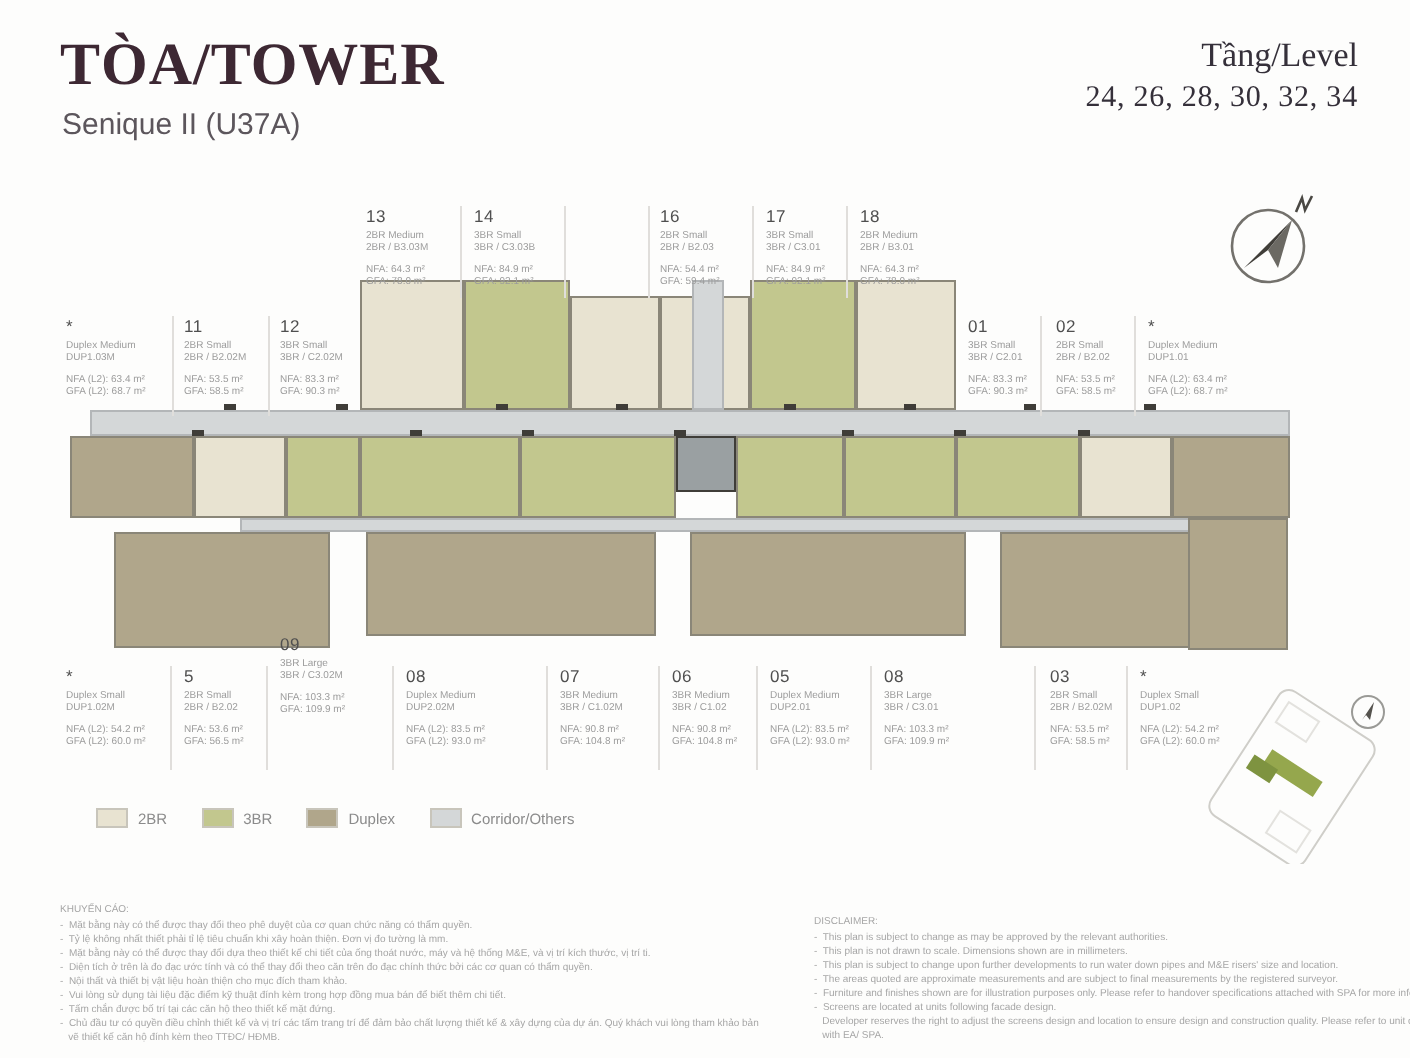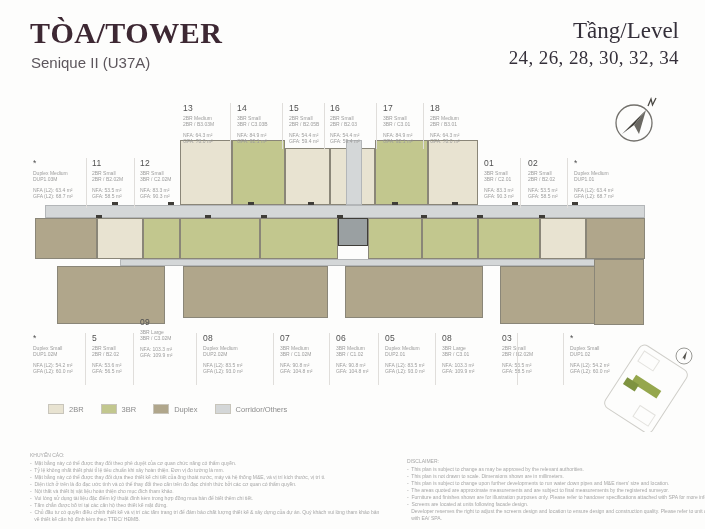--- a/index.html
+++ b/index.html
@@ -4,22 +4,22 @@
 <style>
   html,body{margin:0;padding:0;background:#fff;}
   .canvas{position:relative;width:705px;height:529px;background:#fdfdfc;overflow:hidden;
           font-family:"Liberation Sans",sans-serif;}
   
   .title{position:absolute;left:30px;top:16px;font-family:"Liberation Serif",serif;
          font-size:30px;font-weight:600;letter-spacing:.5px;color:var(--c-title,#3d2833);}
   .subtitle{position:absolute;left:31px;top:54px;font-size:15px;color:#5c565c;}
   .levels{position:absolute;right:26px;top:18px;text-align:right;
           font-family:"Liberation Serif",serif;color:#35303a;}
-  .levels .l1{font-size:23px;}
-  .levels .l2{font-size:19px;margin-top:3px;letter-spacing:.4px;}
+  .levels .l1{font-size:17px;}
+  .levels .l2{font-size:15px;margin-top:3px;letter-spacing:.4px;}
   
   .ulabel{position:absolute;width:54px;color:#9c9c9c;}
   .u-num{font-size:8.5px;color:#4f4f4f;margin-bottom:2px;letter-spacing:.3px;}
   .u-sm{font-size:5px;line-height:6px;}
   .u-gap{margin-top:5px;}
   .vsep{position:absolute;width:1px;background:#e0dedb;}
   
   .blk{position:absolute;box-sizing:border-box;border:1px solid #8a8678;}
   .c2{background:var(--c-2br,#e8e3d1);}
   .c3{background:var(--c-3br,#c2c78e);}
@@ -112,27 +112,20 @@
     <div class="u-sm u-gap">NFA: 64.3 m²</div>
     <div class="u-sm">GFA: 78.0 m²</div>
   </div>
   <div class="ulabel" style="left:237px;top:103px">
     <div class="u-num">14</div>
     <div class="u-sm">3BR Small</div>
     <div class="u-sm">3BR / C3.03B</div>
     <div class="u-sm u-gap">NFA: 84.9 m²</div>
     <div class="u-sm">GFA: 92.1 m²</div>
   </div>
-  <div class="ulabel" style="left:289px;top:103px">
-    <div class="u-num">15</div>
-    <div class="u-sm">2BR Small</div>
-    <div class="u-sm">2BR / B2.05B</div>
-    <div class="u-sm u-gap">NFA: 54.4 m²</div>
-    <div class="u-sm">GFA: 59.4 m²</div>
-  </div>
   <div class="ulabel" style="left:330px;top:103px">
     <div class="u-num">16</div>
     <div class="u-sm">2BR Small</div>
     <div class="u-sm">2BR / B2.03</div>
     <div class="u-sm u-gap">NFA: 54.4 m²</div>
     <div class="u-sm">GFA: 59.4 m²</div>
   </div>
   <div class="ulabel" style="left:383px;top:103px">
     <div class="u-num">17</div>
     <div class="u-sm">3BR Small</div>
@@ -241,21 +234,21 @@
     <div class="u-sm u-gap">NFA (L2): 83.5 m²</div>
     <div class="u-sm">GFA (L2): 93.0 m²</div>
   </div>
   <div class="ulabel" style="left:442px;top:333px">
     <div class="u-num">08</div>
     <div class="u-sm">3BR Large</div>
     <div class="u-sm">3BR / C3.01</div>
     <div class="u-sm u-gap">NFA: 103.3 m²</div>
     <div class="u-sm">GFA: 109.9 m²</div>
   </div>
-  <div class="ulabel" style="left:502px;top:333px">
+  <div class="ulabel" style="left:525px;top:333px">
     <div class="u-num">03</div>
     <div class="u-sm">2BR Small</div>
     <div class="u-sm">2BR / B2.02M</div>
     <div class="u-sm u-gap">NFA: 53.5 m²</div>
     <div class="u-sm">GFA: 58.5 m²</div>
   </div>
   <div class="ulabel" style="left:570px;top:333px">
     <div class="u-num">*</div>
     <div class="u-sm">Duplex Small</div>
     <div class="u-sm">DUP1.02</div>

